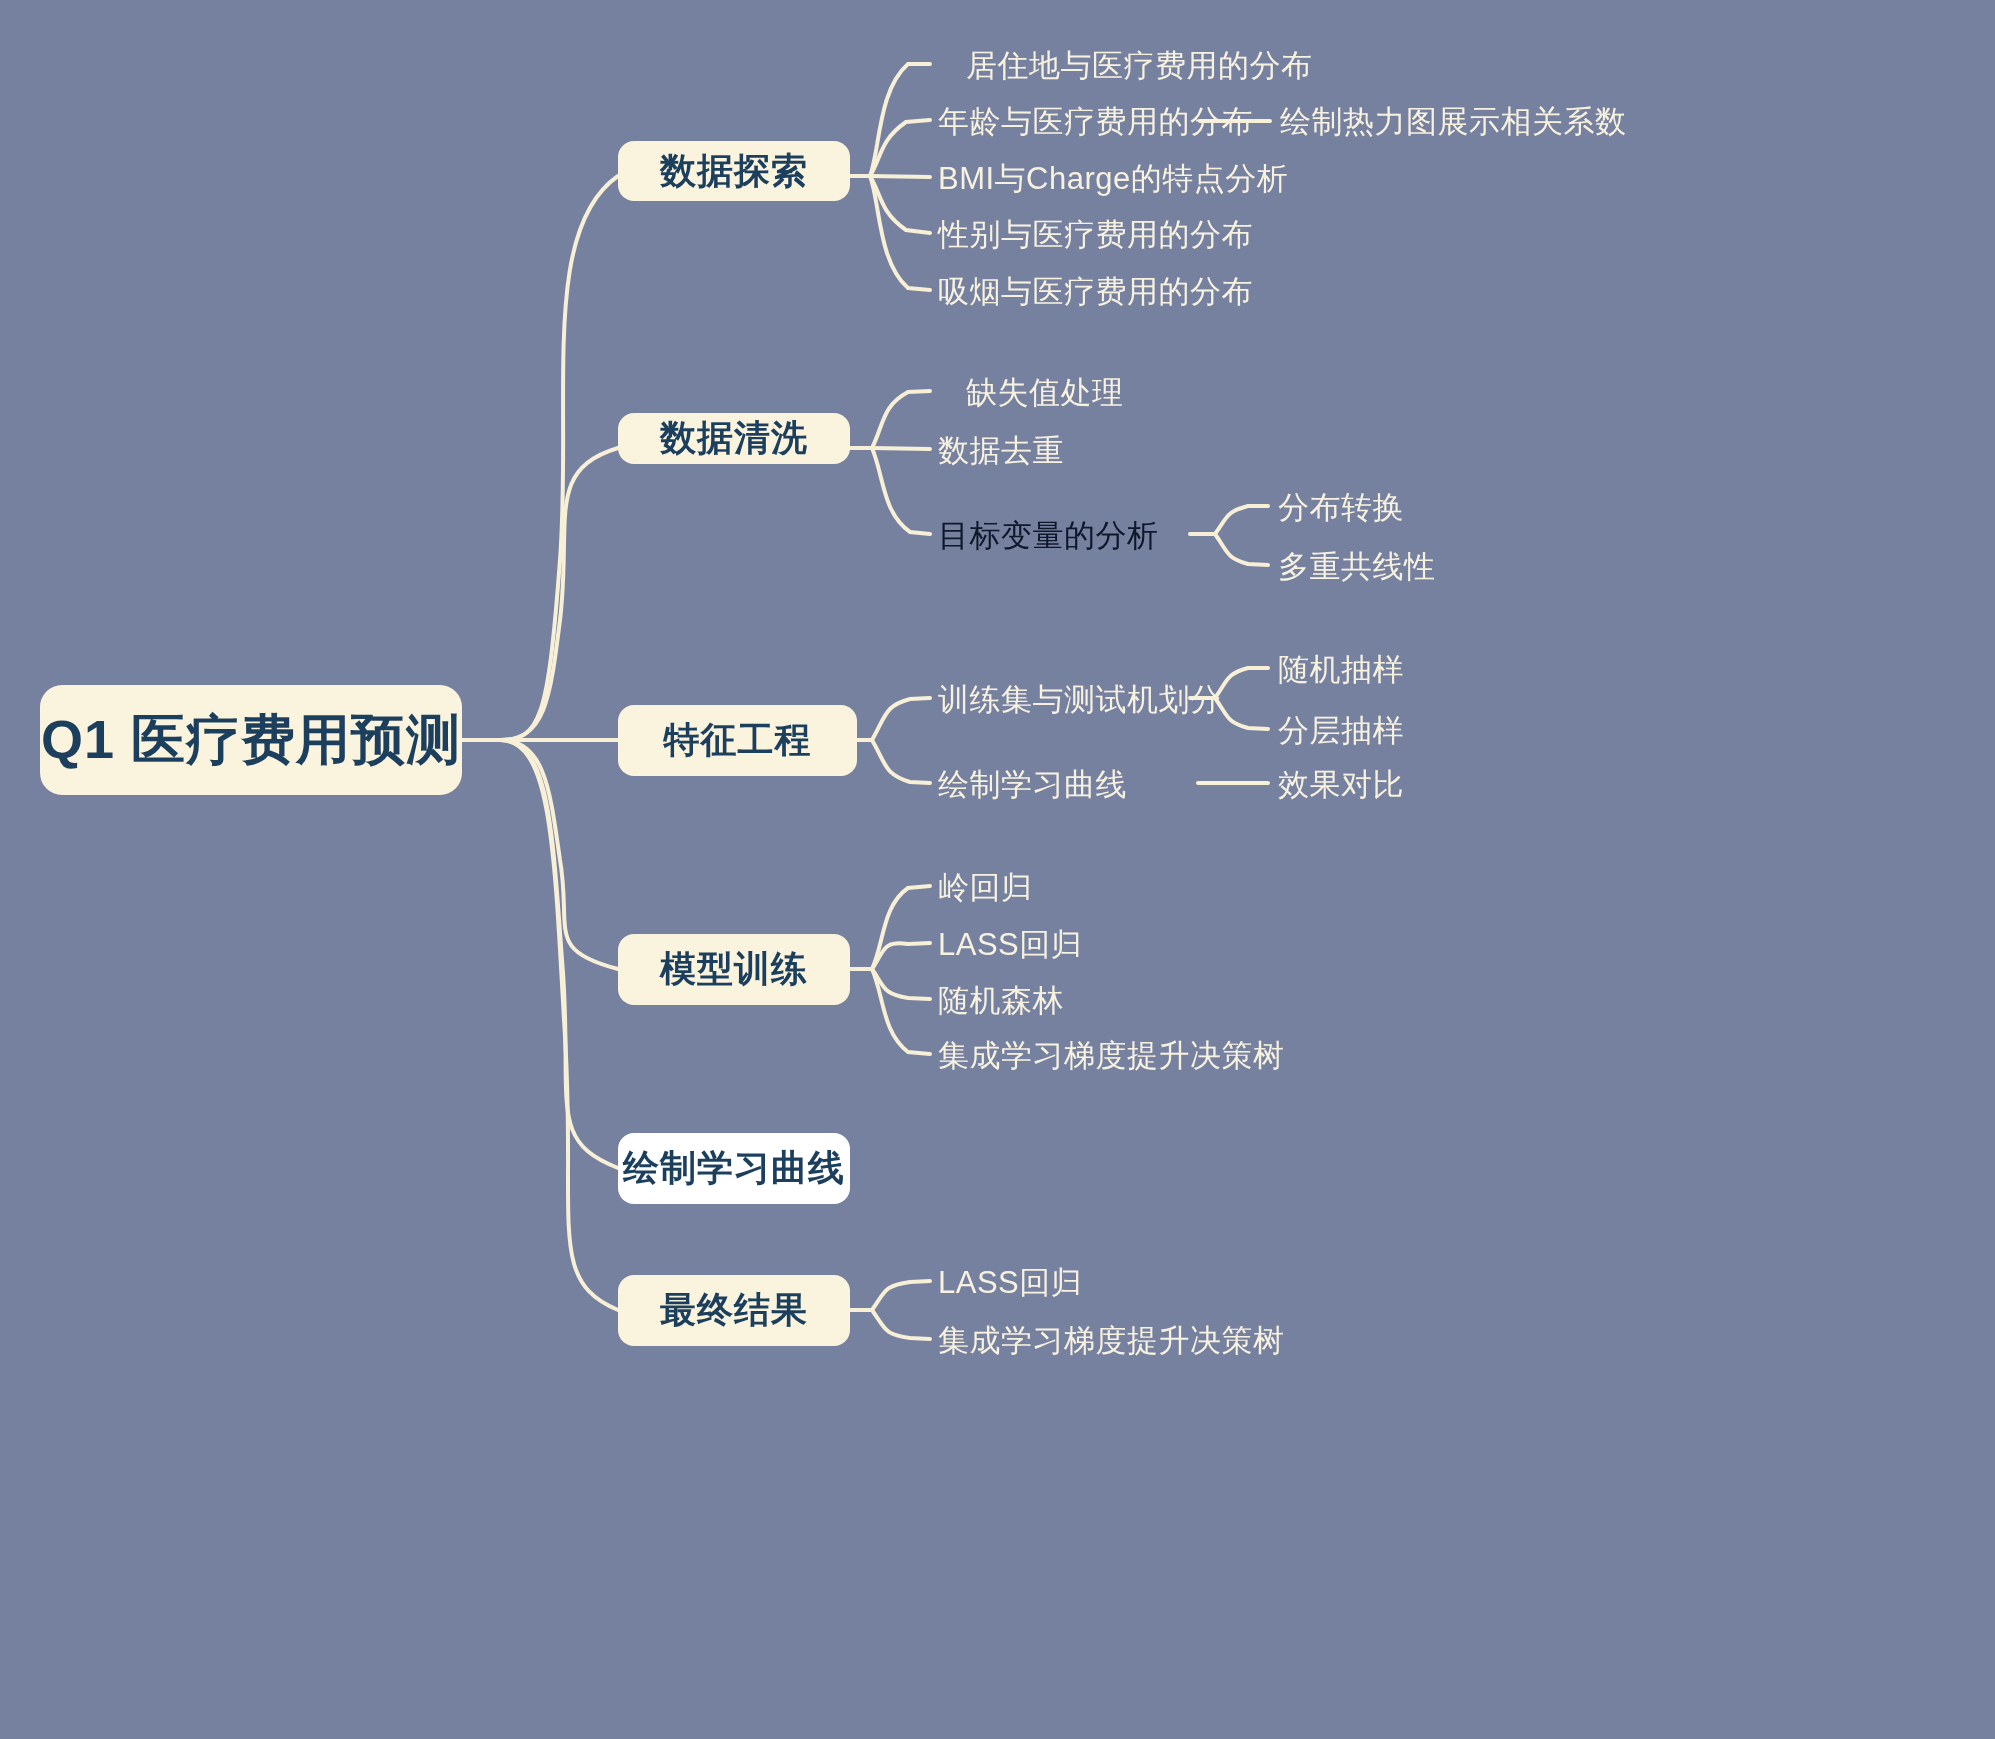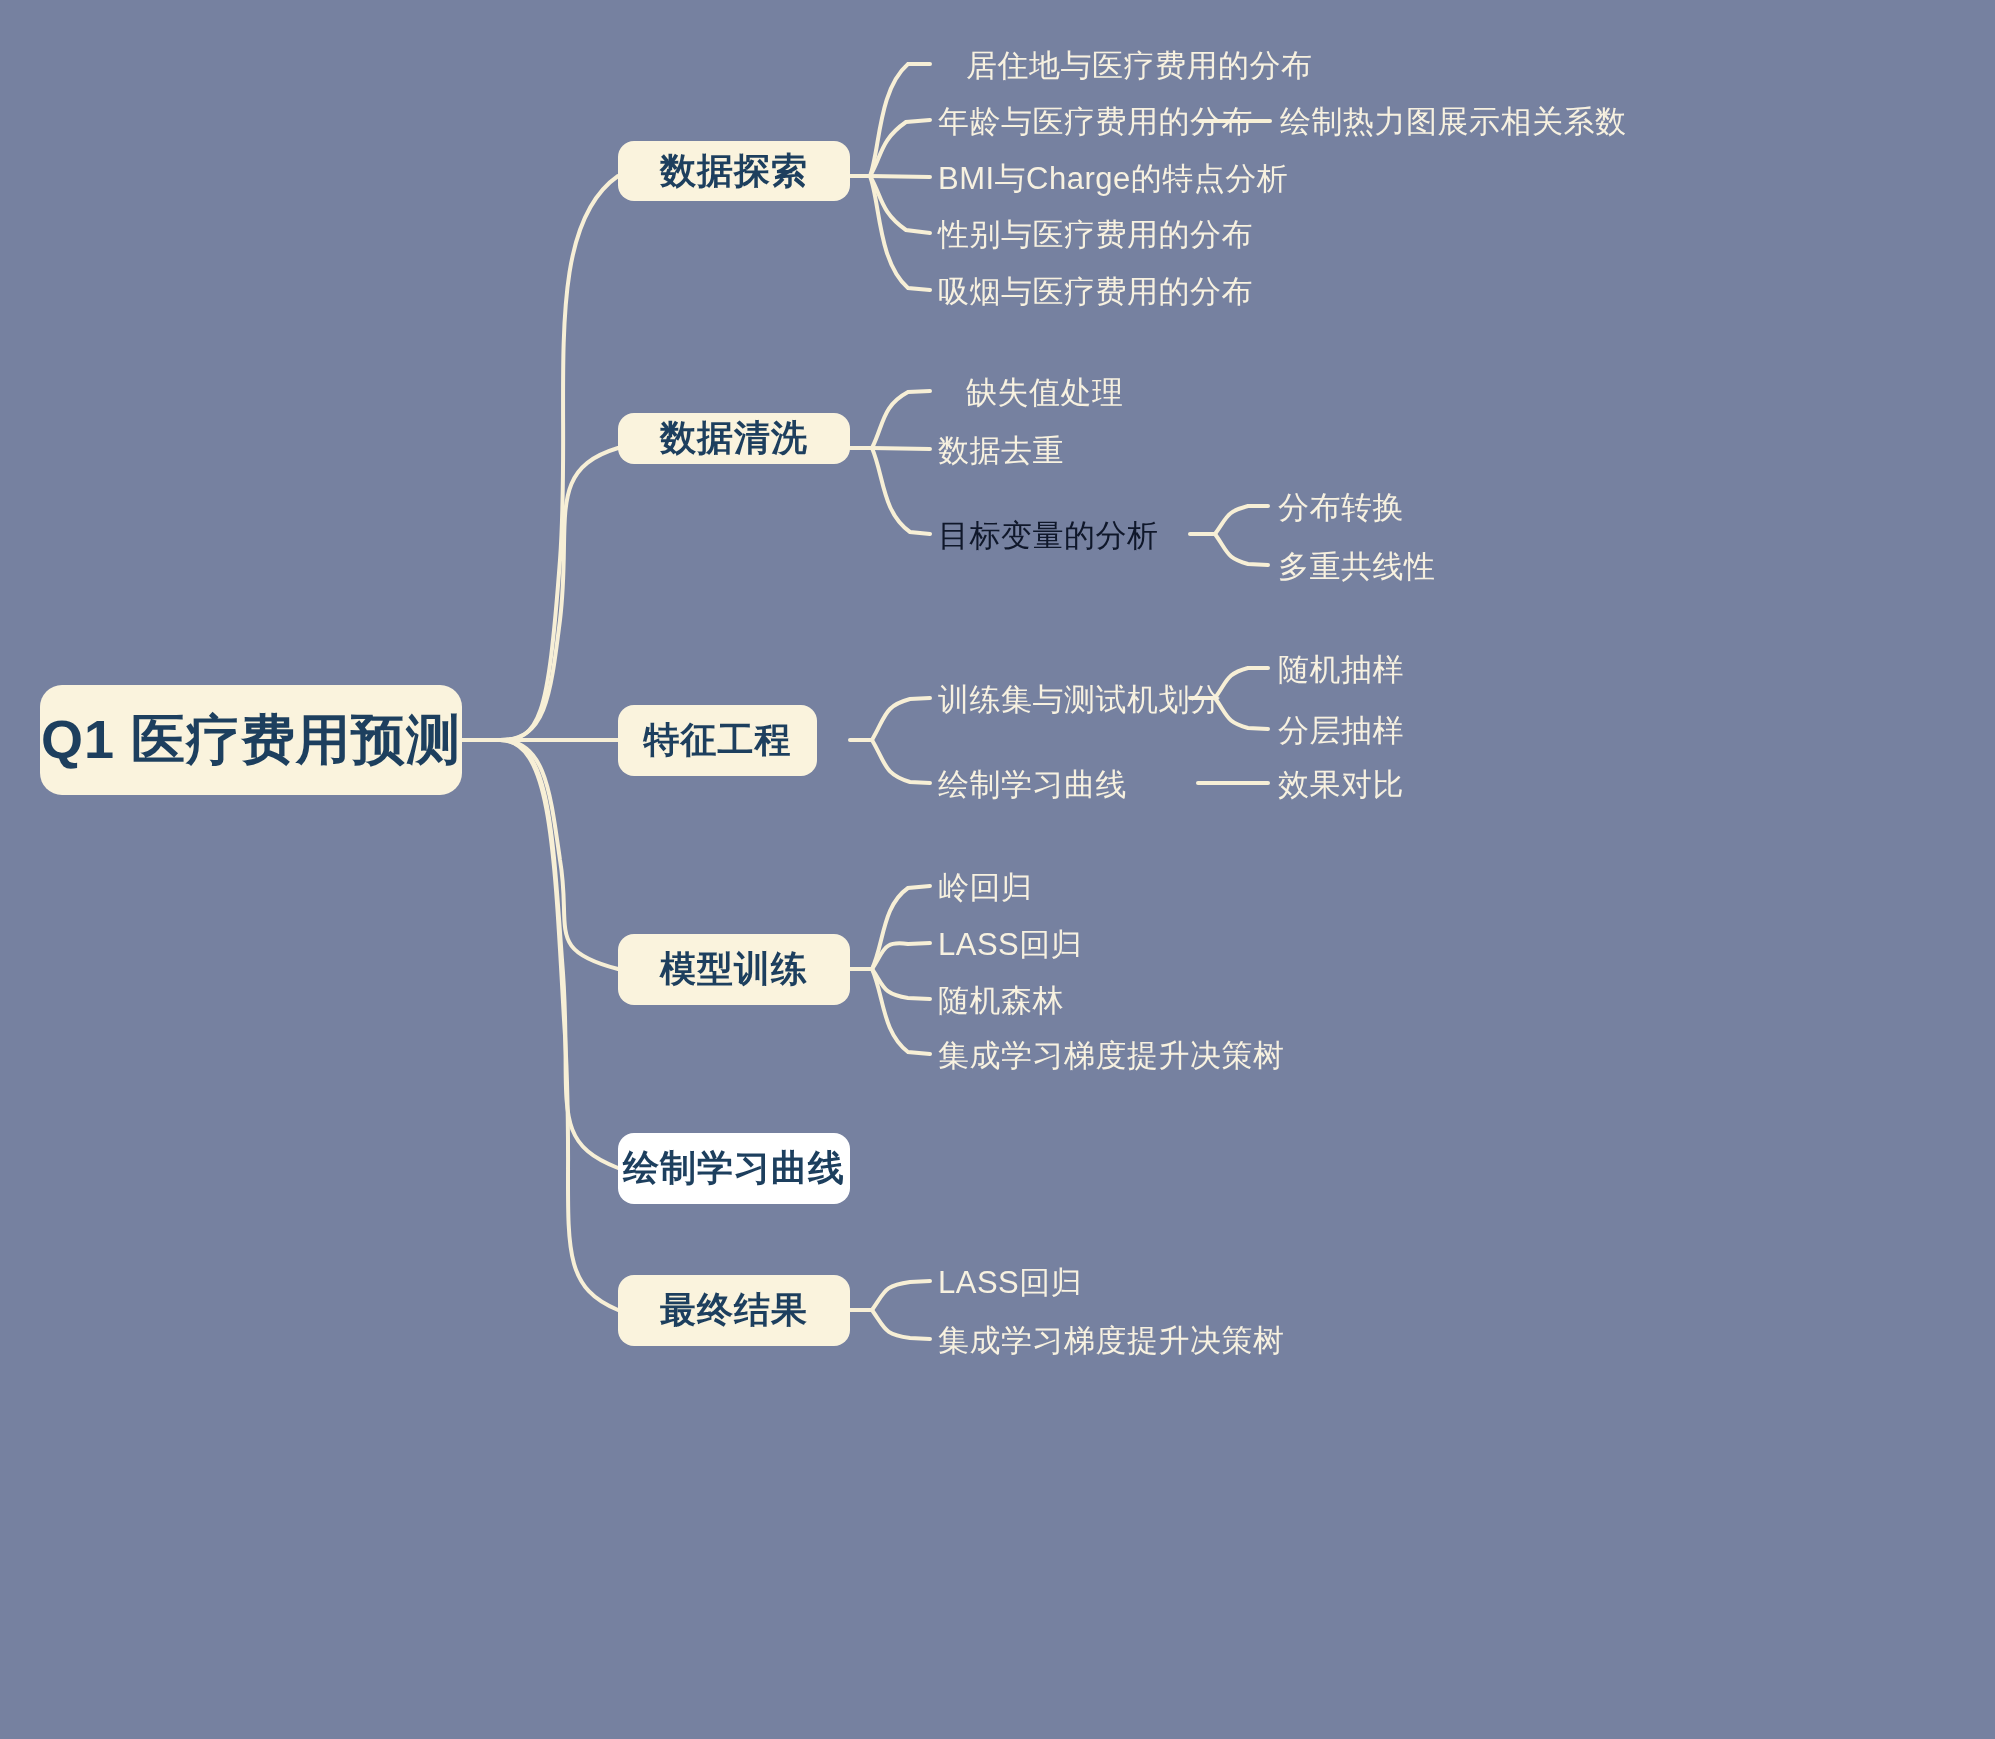--- a/index.html
+++ b/index.html
@@ -102,21 +102,21 @@
   </div>
 
   <div class="node branch" style="left: 618px; top: 141px; width: 232px; height: 60px; background: rgb(250, 243, 221); color: rgb(29, 63, 94);">
     <span>数据探索</span>
   </div>
 
   <div class="node branch" style="left: 618px; top: 413px; width: 232px; height: 51px; background: rgb(250, 243, 221); color: rgb(29, 63, 94);">
     <span>数据清洗</span>
   </div>
 
-  <div class="node branch" style="left: 618px; top: 705px; width: 199px; height: 71px; background: rgb(250, 243, 221); color: rgb(29, 63, 94);">
+  <div class="node branch" style="left: 618px; top: 705px; width: 239px; height: 71px; background: rgb(250, 243, 221); color: rgb(29, 63, 94);">
     <span>特征工程</span>
   </div>
 
   <div class="node branch" style="left: 618px; top: 934px; width: 232px; height: 71px; background: rgb(250, 243, 221); color: rgb(29, 63, 94);">
     <span>模型训练</span>
   </div>
 
   <div class="node branch" style="left: 618px; top: 1133px; width: 232px; height: 71px; background: #ffffff; color: rgb(29, 63, 94);">
     <span>绘制学习曲线</span>
   </div>

